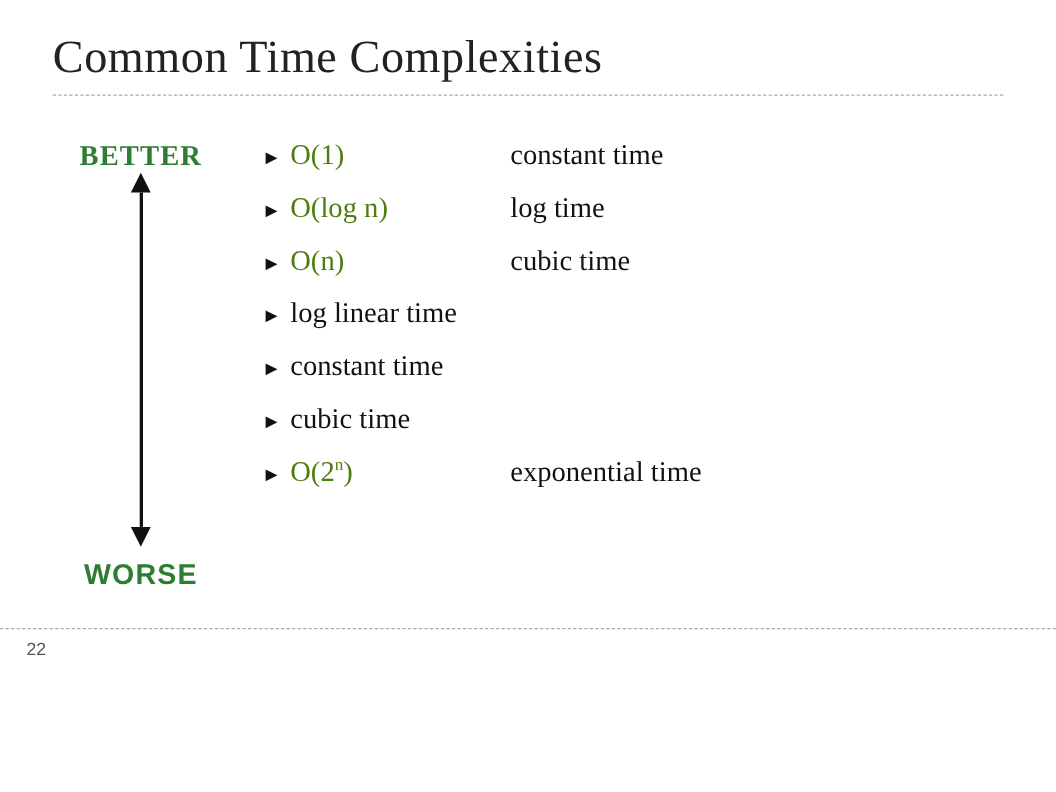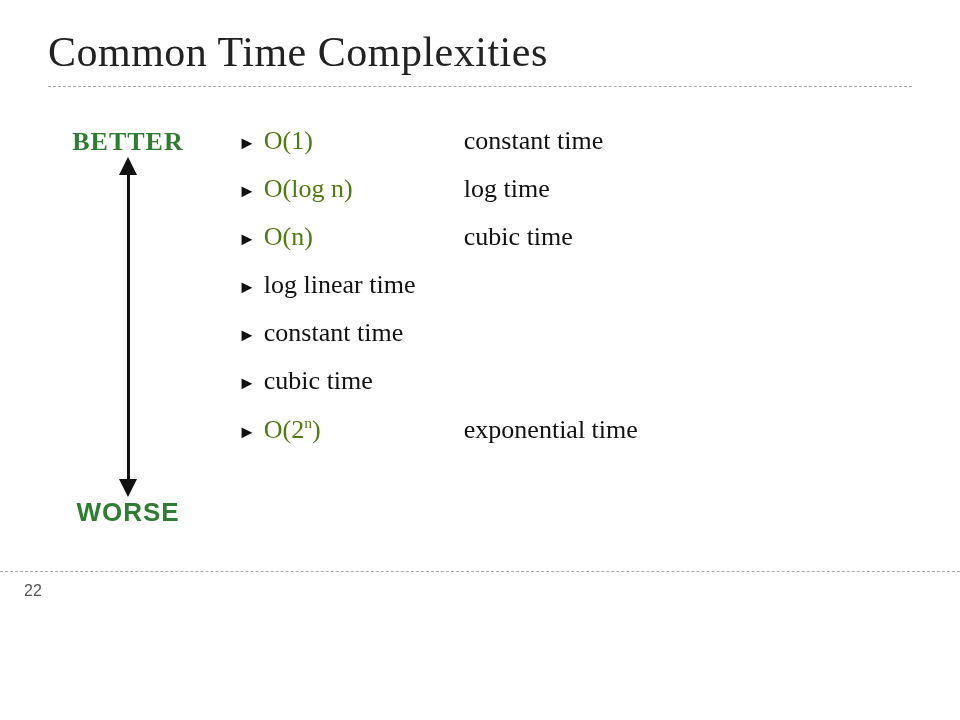--- a/index.html
+++ b/index.html
@@ -92,20 +92,21 @@
       border-right: 9px solid transparent;
       border-top: 18px solid #111111;
     }
 
     .worse-label {
       font-family: 'Arial Black', Arial, sans-serif;
       font-size: 26px;
       font-weight: 900;
       color: #2e7d32;
       letter-spacing: 1px;
+      margin-top: 10px;
     }
 
     .right-column {
       flex: 1;
       padding-left: 30px;
       display: flex;
       flex-direction: column;
       gap: 0px;
     }
 

